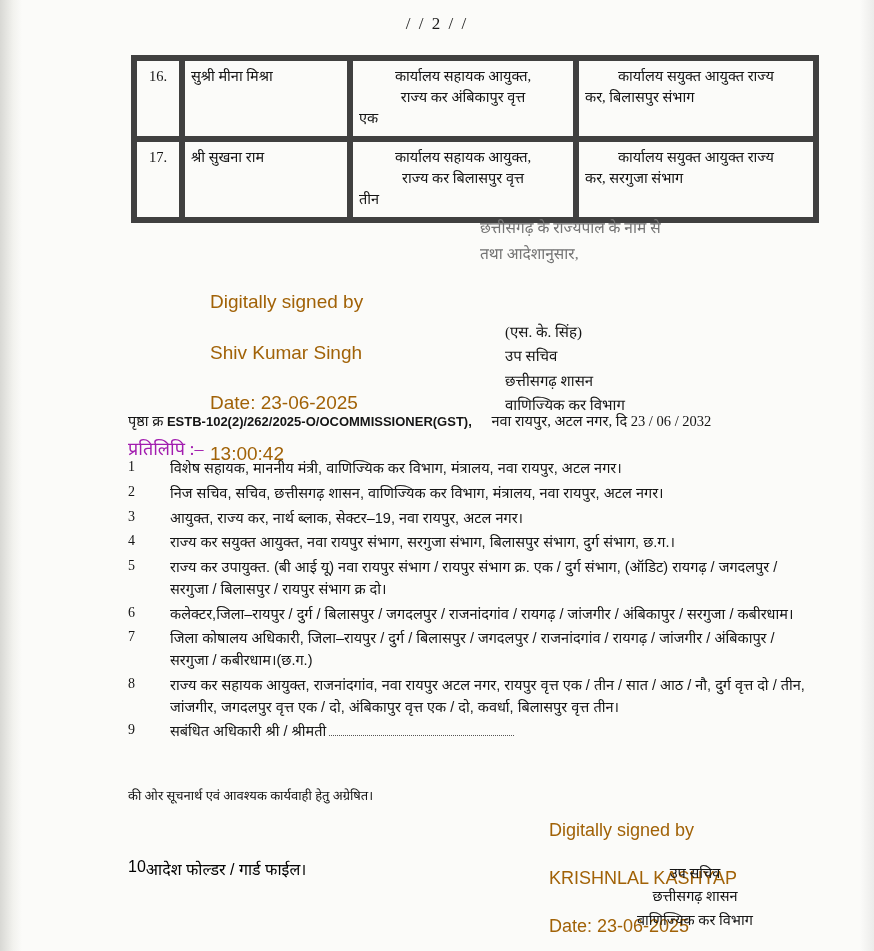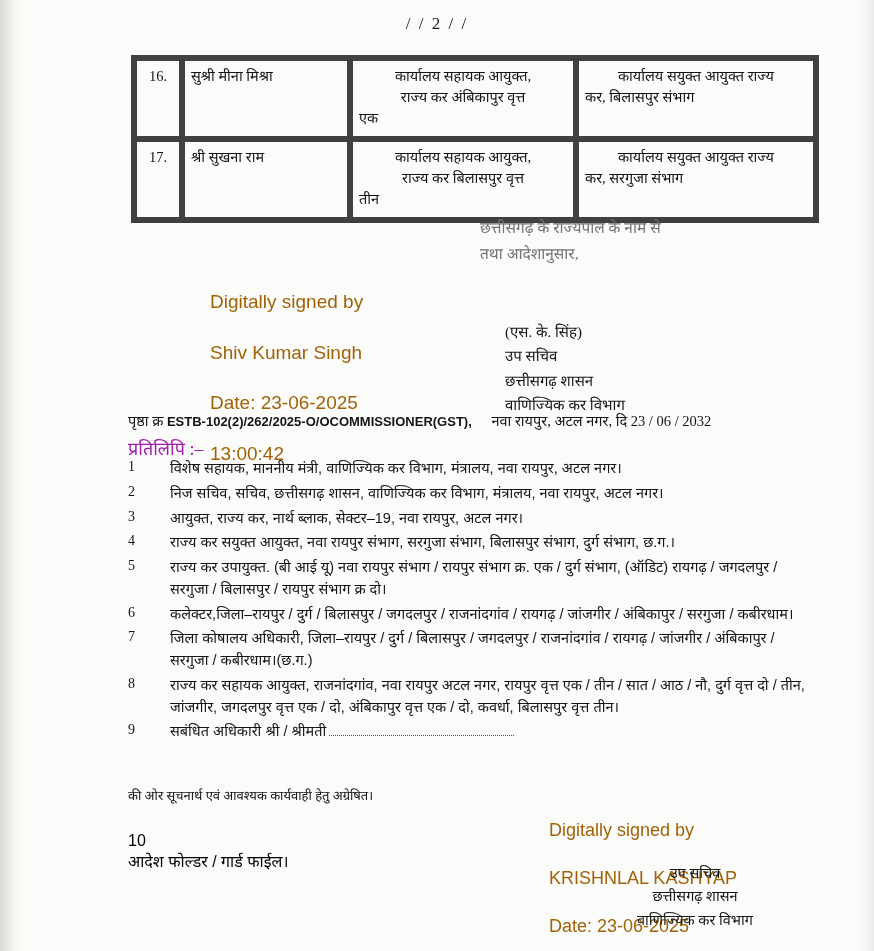--- a/index.html
+++ b/index.html
@@ -176,23 +176,22 @@
     position: absolute;
     left: 128px;
     top: 786px;
     font-family: "Liberation Serif", serif;
     font-size: 13px;
     color: #141414;
   }
   .last-item {
     position: absolute;
     left: 128px;
-    top: 832px;
+    top: 858px;
     display: flex;
-    flex-direction: column;
   }
   .tail-sign {
     position: absolute;
     left: 565px;
     top: 862px;
     width: 260px;
     text-align: center;
     font-family: "Liberation Serif", serif;
     font-size: 14.5px;
     line-height: 1.62;

